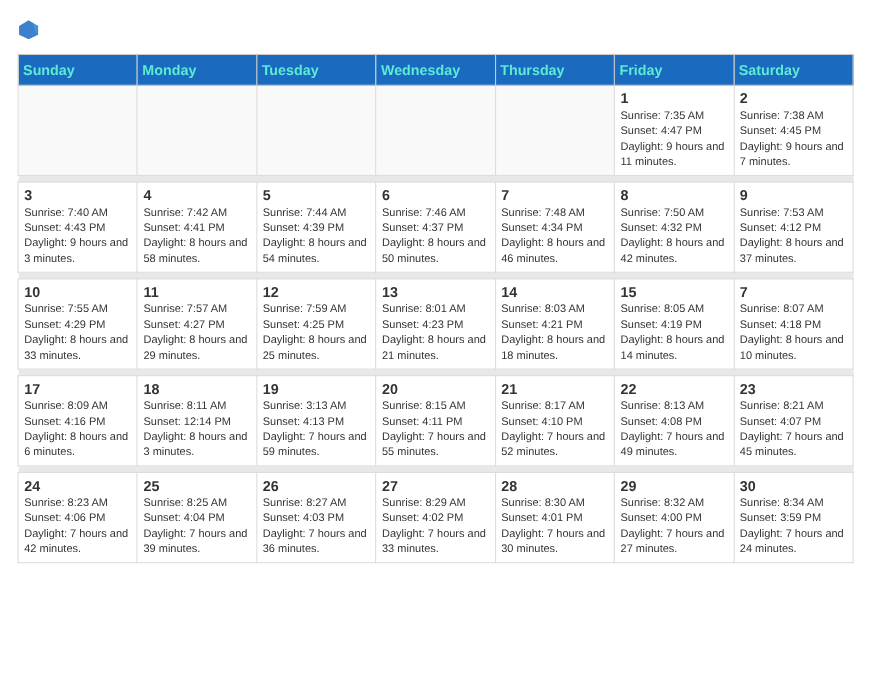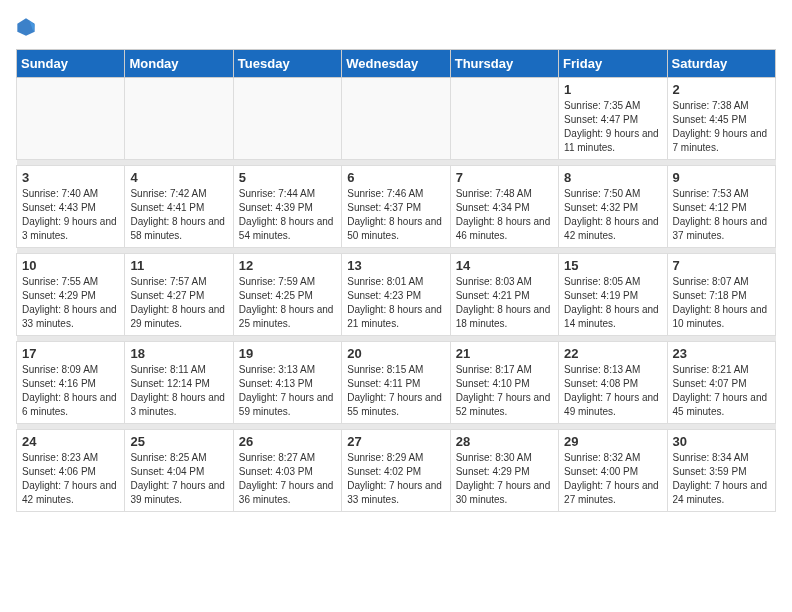--- a/index.html
+++ b/index.html
@@ -46,21 +46,21 @@
     .location-title {
       font-size: 16px;
       color: #555;
     }
     .calendar {
       width: 100%;
       border-collapse: collapse;
     }
     .calendar th {
       background-color: #1a6bbf;
-      color: #ffffff;
+      color: #5eead4;
       font-size: 13px;
       font-weight: bold;
       padding: 6px 4px;
       text-align: left;
       border: 1px solid #ccc;
       margin-top: 20px;
     }
     .calendar td {
       border: 1px solid #ddd;
       vertical-align: top;
@@ -242,21 +242,21 @@
         <td>
           <span class="day-number">15</span>
           <div class="day-info">Sunrise: 8:05 AM
 Sunset: 4:19 PM
 Daylight: 8 hours
 and 14 minutes.</div>
         </td>
         <td>
           <span class="day-number">7</span>
           <div class="day-info">Sunrise: 8:07 AM
-Sunset: 7:18 PM
+Sunset: 4:18 PM
 Daylight: 8 hours
 and 10 minutes.</div>
         </td>
       </tr>
       <tr class="row-separator">
         <td colspan="7"></td>
       </tr>
       <tr>
         <td>
           <span class="day-number">17</span>
@@ -336,21 +336,21 @@
         <td>
           <span class="day-number">27</span>
           <div class="day-info">Sunrise: 8:29 AM
 Sunset: 4:02 PM
 Daylight: 7 hours
 and 33 minutes.</div>
         </td>
         <td>
           <span class="day-number">28</span>
           <div class="day-info">Sunrise: 8:30 AM
-Sunset: 4:29 PM
+Sunset: 4:01 PM
 Daylight: 7 hours
 and 30 minutes.</div>
         </td>
         <td>
           <span class="day-number">29</span>
           <div class="day-info">Sunrise: 8:32 AM
 Sunset: 4:00 PM
 Daylight: 7 hours
 and 27 minutes.</div>
         </td>

